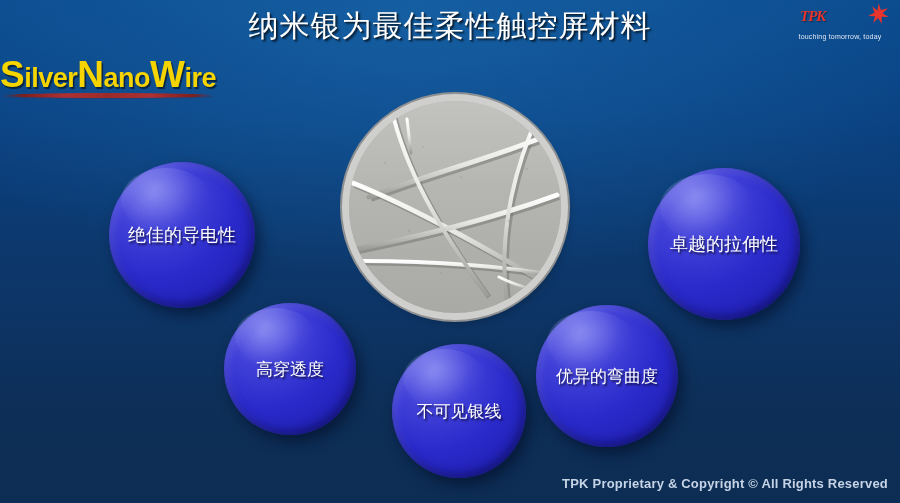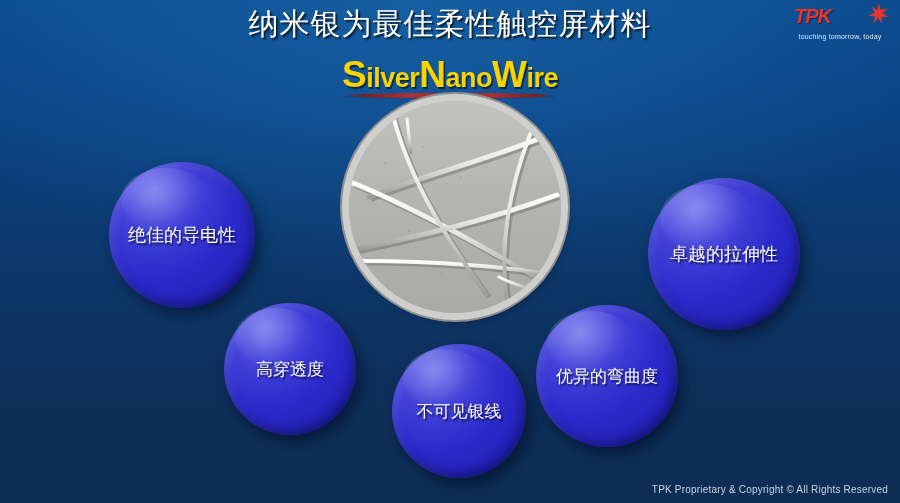--- a/index.html
+++ b/index.html
@@ -13,30 +13,30 @@
     position:relative;width:900px;height:503px;overflow:hidden;
     background:
       radial-gradient(ellipse 900px 420px at 46% 4%, rgba(30,112,180,0.55) 0%, rgba(30,112,180,0.0) 62%),
       linear-gradient(180deg,#0a4a8c 0%,#0a4283 22%,#0c3a71 44%,#0d3362 66%,#0d2e56 84%,#0d2d54 100%);
   }
 
   
   .title-cn{
     position:absolute;left:0;right:0;top:7px;
     text-align:center;
-    font-family:Liberation Mono, monospace;
+    font-family:Liberation Sans, sans-serif;
     font-size:30px;line-height:38px;font-weight:400;
     color:#ffffff;
     letter-spacing:1px;
     text-shadow:2px 2px 2px rgba(0,0,0,0.62), 1px 1px 0 rgba(0,0,0,0.35);
     white-space:nowrap;
   }
 
   .wordmark-wrap{
-    position:absolute;left:0;right:0;top:56px;text-align:center;height:44px;
+    position:absolute;left:0;right:0;top:56px;text-align:left;height:44px;
   }
   .wordmark{
     display:inline-block;position:relative;
     font-family:"Liberation Sans","DejaVu Sans",sans-serif;
     font-weight:bold;color:#f5d400;
     font-size:27px;line-height:38px;letter-spacing:-0.5px;
     text-shadow:1.5px 1.5px 1px rgba(0,0,0,0.55);
     white-space:nowrap;
   }
   .wordmark .cap{font-size:37px;}
@@ -49,23 +49,23 @@
 
   
   .logo{
     position:absolute;top:4px;right:8px;width:104px;height:44px;
     text-align:center;
   }
   .logo-mark{
     position:relative;height:26px;
   }
   .logo-text{
-    position:absolute;left:6px;top:0;
-    font-family:Liberation Sans, sans-serif;
-    font-weight:bold;font-style:italic;font-size:20px;line-height:24px;
+    position:absolute;left:12px;top:0;
+    font-family:Liberation Serif, serif;
+    font-weight:bold;font-style:italic;font-size:15px;line-height:24px;
     color:#e8342c;letter-spacing:-1px;
     text-shadow:1px 1px 1px rgba(0,0,0,0.4);
   }
   .logo-star{position:absolute;right:2px;top:-2px;}
   .logo-tag{
     margin-top:2px;
     font-size:7px;line-height:9px;color:#dfe8f5;letter-spacing:0.2px;
     white-space:nowrap;
   }
 
@@ -100,30 +100,31 @@
   }
   .bubble::after{
     content:"";position:absolute;left:8%;top:4%;width:62%;height:44%;
     border-radius:50%;
     background:radial-gradient(ellipse at 38% 30%, rgba(185,185,255,0.40) 0%, rgba(120,120,235,0.12) 55%, rgba(120,120,235,0) 72%);
     pointer-events:none;
   }
   .bubble span{position:relative;z-index:2;}
 
   #b-conduct{left:109px;top:162px;width:146px;height:146px;font-size:18px;}
-  #b-stretch {left:648px;top:178px;width:152px;height:152px;font-size:18px;align-items:center;}
+  #b-stretch {left:648px;top:168px;width:152px;height:152px;font-size:18px;align-items:center;}
   #b-trans   {left:224px;top:303px;width:132px;height:132px;font-size:17px;}
   #b-invis   {left:392px;top:344px;width:134px;height:134px;font-size:17px;}
   #b-bend    {left:536px;top:305px;width:142px;height:142px;font-size:17px;}
 
   
   .footer{
-    position:absolute;right:12px;bottom:7px;
-    font-size:10px;line-height:12px;color:#c6d4e6;letter-spacing:0.2px;
-    white-space:nowrap;
+    position:absolute;right:12px;bottom:13px;
+    font-size:13px;line-height:12px;color:#c6d4e6;letter-spacing:0.2px;
+    white-space:nowrap;
+    font-weight:bold;
   }
 </style>
 </head>
 <body>
 
 <div class="slide">
 
   <div class="title-cn">纳米银为最佳柔性触控屏材料</div>
 
   <div class="wordmark-wrap">

